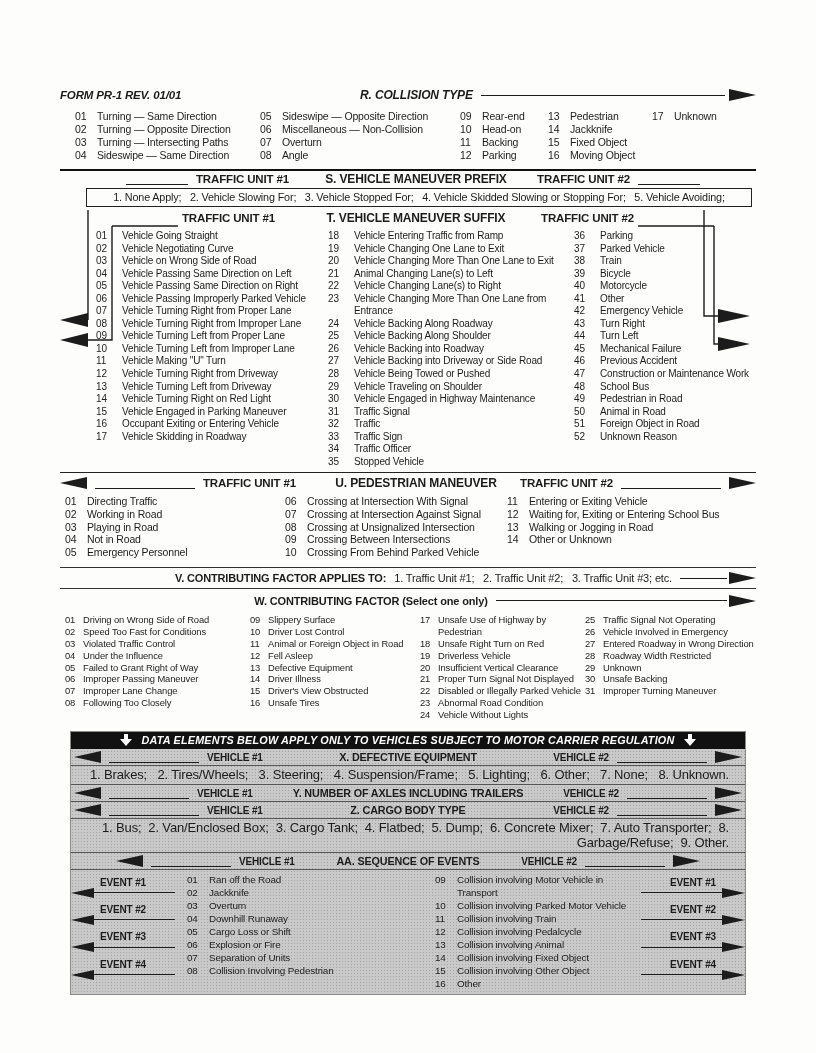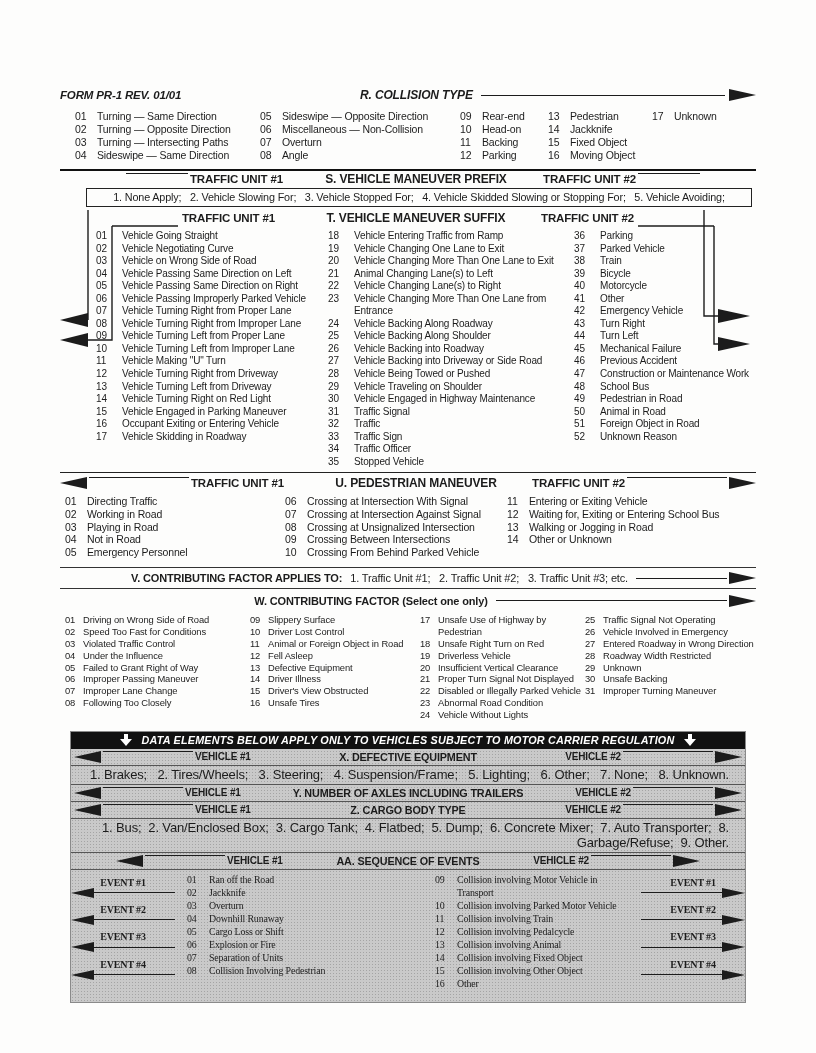--- a/index.html
+++ b/index.html
@@ -29,21 +29,21 @@
   .code{flex:0 0 22px;}
   .r-grid{display:grid;grid-template-columns:185px 200px 88px 104px 1fr;padding:8px 0 0 15px;font-size:10.5px;}
   .r-grid li{line-height:13px;}
   .rule-thick{border-top:2.6px solid #111;margin-top:7px;}
   .rule-thin{border-top:1.4px solid #222;}
 
   
   .sec-header{position:relative;display:flex;align-items:center;justify-content:space-between;
               font-weight:bold;font-size:11.5px;height:16px;}
   .sec-header .ctitle{position:absolute;left:16px;right:0;text-align:center;font-size:12px;}
-  .hgrp{display:flex;align-items:flex-start;gap:2px;}
+  .hgrp{display:flex;align-items:flex-end;gap:8px;}
 
   
   .s-box{border:1.3px solid #222;margin:1px 4px 0 26px;padding:2px 6px 3px;font-size:10.8px;text-align:center;}
 
   
   .t-section{position:relative;margin-top:3px;}
   .t-header{height:16px;}
   .t-header .grp-l{margin-left:122px;} .t-header .grp-r{margin-right:122px;}
   .t-grid{display:grid;grid-template-columns:232px 246px 1fr;padding:4px 0 4px 36px;font-size:10px;}
   .t-grid li{line-height:12.55px;}
@@ -51,21 +51,21 @@
   .t-overlay{position:absolute;left:0;top:0;pointer-events:none;}
 
   
   .u-section{margin-top:2px;}
   .u-grid{display:grid;grid-template-columns:220px 222px 1fr;padding:4px 0 4px 5px;font-size:10.5px;}
   .u-grid li{line-height:12.6px;}
 
   
   .v-row{display:flex;align-items:center;border-top:1.3px solid #333;border-bottom:1.3px solid #333;
          margin-top:5px;padding:4px 0;font-size:11px;}
-  .v-row .v-title{font-weight:bold;margin-left:71px;}
+  .v-row .v-title{font-weight:bold;margin-left:115px;}
   .v-row .v-opts{margin-left:8px;}
   .v-row .ln{margin:0 2px 0 8px;}
 
   
   .w-header{display:flex;align-items:center;margin-top:4px;font-size:11px;height:15px;}
   .w-header .sp{flex:1.05;}
   .w-header .wt{font-weight:bold;}
   .w-header .ln{flex:1.25;margin:0 2px 0 8px;}
   .w-grid{display:grid;grid-template-columns:185px 170px 165px 1fr;padding:6px 0 0 5px;font-size:9.4px;letter-spacing:-0.1px;}
   .w-grid li{line-height:11.8px;}
@@ -81,21 +81,21 @@
   .dar .stem{width:4px;height:5px;background:#fff;}
   .dar .head{width:0;height:0;border-left:6px solid transparent;border-right:6px solid transparent;border-top:7px solid #fff;}
   .g-row{position:relative;display:flex;align-items:center;justify-content:space-between;
          border-bottom:1px solid #555;padding:0 3px;}
   .g-row .ctitle{position:absolute;left:0;right:0;text-align:center;font-weight:bold;font-size:10.8px;}
   .g-row .vlab{font-weight:bold;font-size:10px;}
   .gh{height:16px;}
   .g-opts{text-align:right;font-size:13px;border-bottom:1px solid #555;padding:1px 16px 2px;}
 
   
-  .aa-body{display:flex;padding:3px 0 12px;font-family:Liberation Serif, serif;}
+  .aa-body{display:flex;padding:3px 0 4px;}
   .ev-col{width:116px;display:flex;flex-direction:column;justify-content:space-between;padding:4px 0 10px;}
   .ev-col.right{align-items:flex-end;padding-right:0;}
   .ev-cell{width:104px;}
   .ev-lab{display:block;font-weight:bold;font-size:10px;text-align:center;}
   .ev-ptr{display:flex;align-items:center;margin-top:0;}
   .aa-col{font-size:9.9px;}
   .aa-col li{line-height:13px;}
   .aa-col .code{flex:0 0 22px;}
   .aa-c1{flex:0 0 248px;padding-left:6px;}
   .aa-c2{flex:1;}

